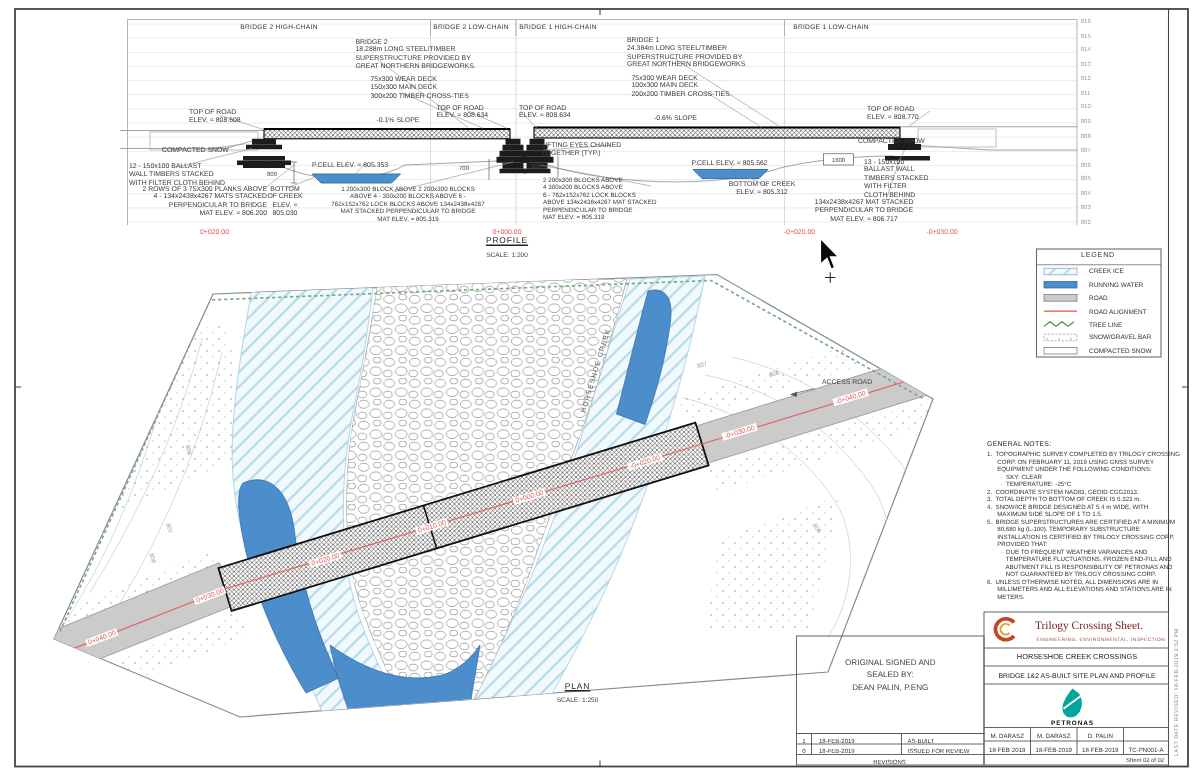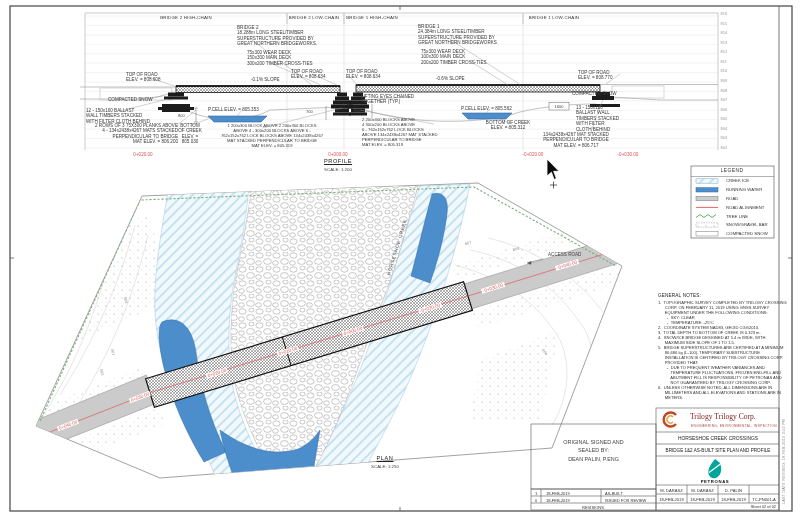--- a/index.html
+++ b/index.html
@@ -455,21 +455,21 @@
 SEALED BY:
 DEAN PALIN, P.ENG</div>
   <span class="rv" style="left:531px;top:490.5px;width:10px;text-align:center">1</span>
   <span class="rv" style="left:546px;top:490.5px">18-FEB-2019</span>
   <span class="rv" style="left:605px;top:490.5px">AS-BUILT</span>
   <span class="rv" style="left:531px;top:497.5px;width:10px;text-align:center">0</span>
   <span class="rv" style="left:546px;top:497.5px">18-FEB-2019</span>
   <span class="rv" style="left:605px;top:497.5px">ISSUED FOR REVIEW</span>
   <span class="rv" style="left:593px;top:504.5px;transform:translateX(-50%)">REVISIONS</span>
 
-  <span class="tb-co">Trilogy Trilogy Corp.</span>
+  <span class="tb-co">Trilogy Crossing Sheet.</span>
   <span class="tb-tag">ENGINEERING, ENVIRONMENTAL, INSPECTION</span>
   <span class="tb-proj">HORSESHOE CREEK CROSSINGS</span>
   <span class="tb-sht">BRIDGE 1&amp;2 AS-BUILT SITE PLAN AND PROFILE</span>
   <span class="tb-client">PETRONAS</span>
   <span class="tb-cell" style="left:671.5px;top:487.5px">M. DARASZ</span>
   <span class="tb-cell" style="left:702.5px;top:487.5px">M. DARASZ</span>
   <span class="tb-cell" style="left:733.5px;top:487.5px">D. PALIN</span>
   <span class="tb-cell" style="left:671.5px;top:496.5px">18-FEB-2019</span>
   <span class="tb-cell" style="left:702.5px;top:496.5px">18-FEB-2019</span>
   <span class="tb-cell" style="left:733.5px;top:496.5px">18-FEB-2019</span>

